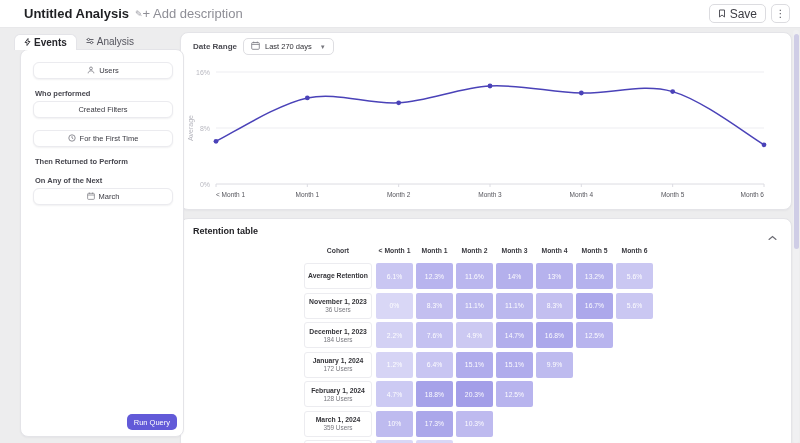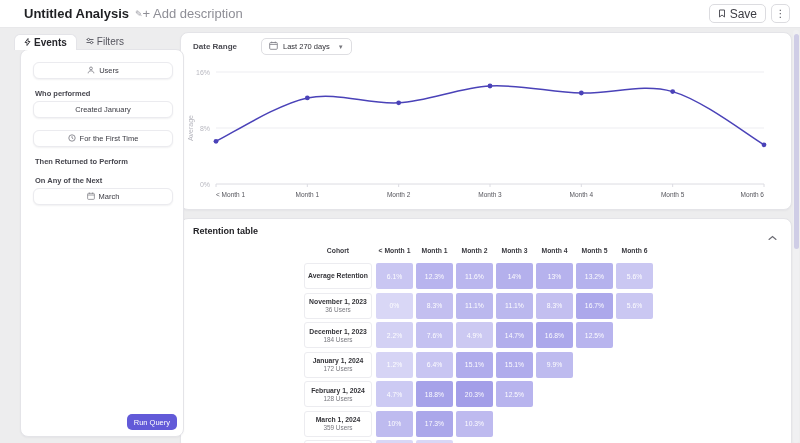--- a/index.html
+++ b/index.html
@@ -27,21 +27,21 @@
   .sidebar { left:20px; top:49px; width:164px; height:388px; z-index:2; }
   .sb-inner { position:relative; height:100%; padding:12px 12px 0 12px; }
   .s-label { margin-top:10px; margin-bottom:3px; font-size:7.5px; color:#46464e; font-weight:bold; padding-left:2px; }
   .s-btn { display:flex; align-items:center; justify-content:center; gap:4px; height:17px; width:140px; background:#fff; border:1px solid #ebebef; border-radius:6px; box-shadow:0 1px 2px rgba(20,20,40,.06); font-size:7.5px; color:#3a3a42; cursor:pointer; }
   .s-btn + .s-btn { margin-top:12px; }
   .s-btn svg, .tab svg { flex:0 0 auto; }
   .run-btn { position:absolute; right:6px; bottom:6px; height:16px; padding:0 7px; background:#625ad8; color:#fff; border:none; border-radius:5px; font-size:7.5px; font-family:inherit; cursor:pointer; }
 
   
   .chart-card { left:180px; top:32px; width:612px; height:178px; }
-  .dr-row { position:absolute; left:12px; top:5px; display:flex; align-items:center; gap:24px; }
+  .dr-row { position:absolute; left:12px; top:5px; display:flex; align-items:center; gap:6px; }
   .dr-label { font-size:8px; color:#4b4b52; font-weight:bold; }
   .dr-btn { display:flex; align-items:center; gap:5px; height:17px; padding:0 7px; background:#fff; border:1px solid #dedee2; border-radius:5px; font-size:7.5px; color:#2f2f35; cursor:pointer; }
   .chev { font-size:6px; color:#77777e; margin-left:3px; }
   .chart-svg { position:absolute; left:0; top:0; }
 
   
   .ret-card { left:180px; top:218px; width:612px; height:232px; }
   .ret-title { position:absolute; left:12px; top:7px; font-size:9px; font-weight:bold; color:#222226; }
   .ret-collapse { position:absolute; right:14px; top:8px; cursor:pointer; }
   .t-head { position:absolute; left:123px; top:28px; display:flex; }
@@ -86,37 +86,37 @@
             <path d="M4 0.5 1 4.5h2L3 7.5 6 3.5H4z" fill="none" stroke="#35353c" stroke-width="0.9" stroke-linejoin="round"></path>
           </svg></span>
       <span>Events</span>
     </div>
     <div class="tab">
       <span><svg width="8" height="8" viewBox="0 0 8 8">
             <path d="M0.5 2.5h7M0.5 5.5h7" stroke="#55555e" stroke-width="0.9"></path>
             <circle cx="2.5" cy="2.5" r="1.1" fill="#fff" stroke="#55555e" stroke-width="0.9"></circle>
             <circle cx="5.5" cy="5.5" r="1.1" fill="#fff" stroke="#55555e" stroke-width="0.9"></circle>
           </svg></span>
-      <span>Filters</span>
+      <span>Analysis</span>
     </div>
   </div>
 
   <div class="card sidebar">
     <div class="sb-inner">
       <div id="sidebar-rows">
           <div class="s-btn">
             <span><svg width="8" height="8" viewBox="0 0 8 8">
                 <circle cx="4" cy="2.4" r="1.4" fill="none" stroke="#85858c" stroke-width="0.9"></circle>
                 <path d="M1.2 7.3c0-1.6 1.2-2.5 2.8-2.5s2.8 0.9 2.8 2.5" fill="none" stroke="#85858c" stroke-width="0.9"></path>
               </svg></span>
             <span>Users</span>
           </div>
           <div class="s-label"><span>Who performed</span></div>
           <div class="s-btn">
-            <span>Created January</span>
+            <span>Created Filters</span>
           </div>
           <div class="s-btn">
             <span><svg width="8" height="8" viewBox="0 0 8 8">
                 <circle cx="4" cy="4" r="3.2" fill="none" stroke="#85858c" stroke-width="0.9"></circle>
                 <path d="M4 2.2V4l1.3 0.9" fill="none" stroke="#85858c" stroke-width="0.9"></path>
               </svg></span>
             <span>For the First Time</span>
           </div>
           <div class="s-label"><span>Then Returned to Perform</span></div>
           <div class="s-label"><span>On Any of the Next</span></div>

